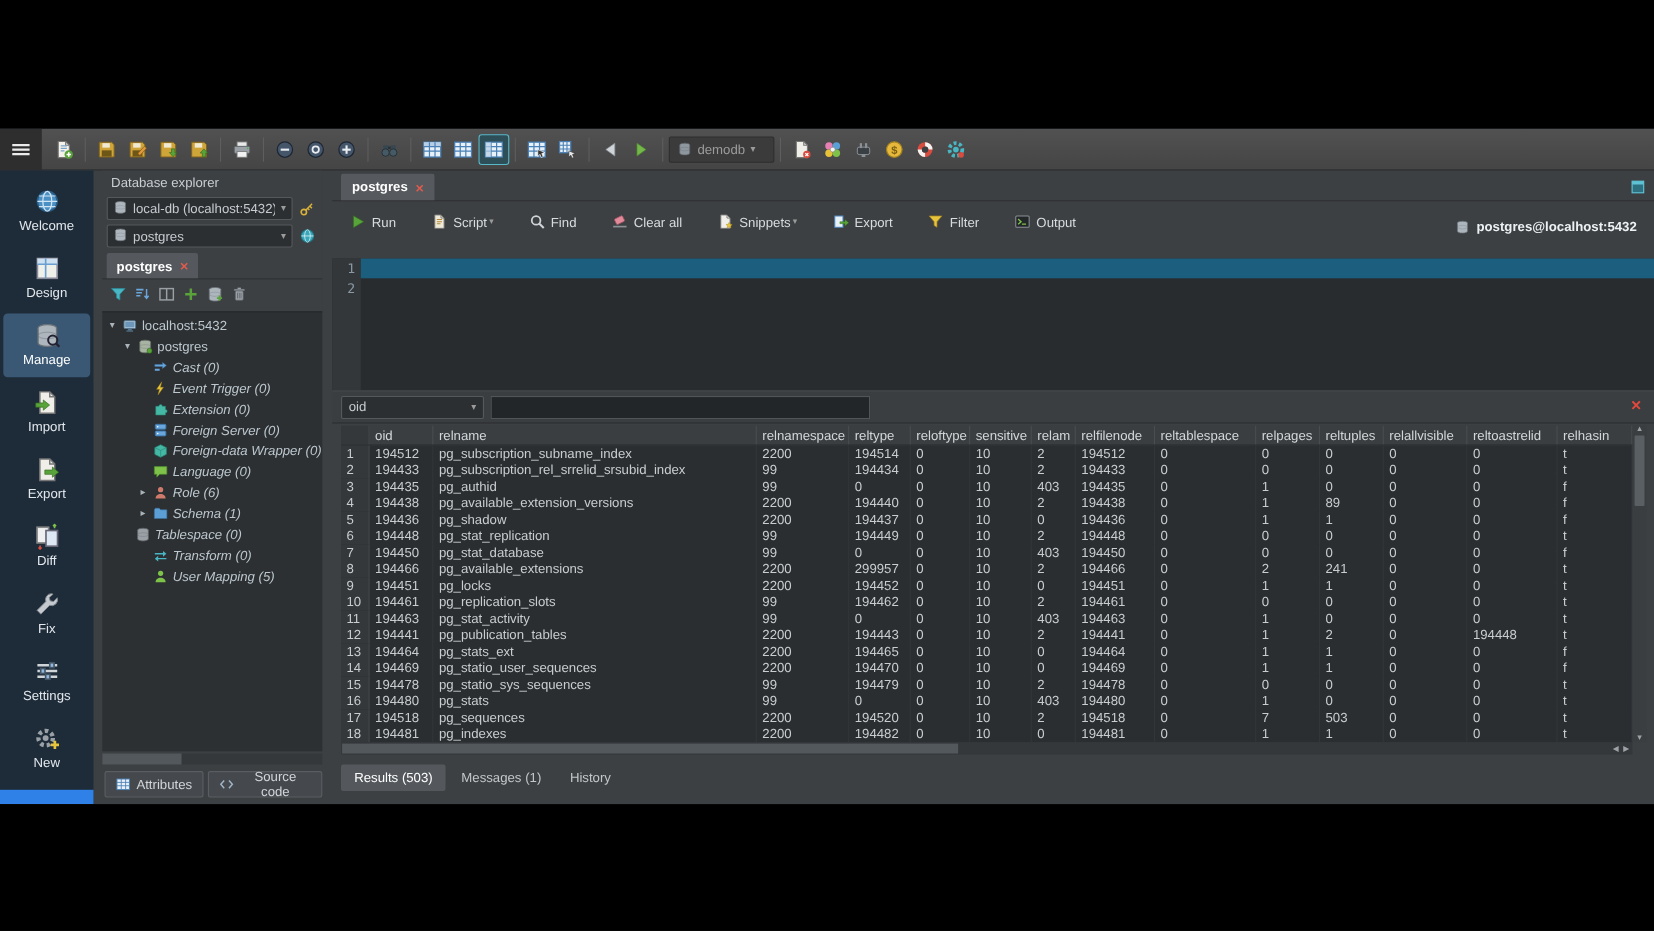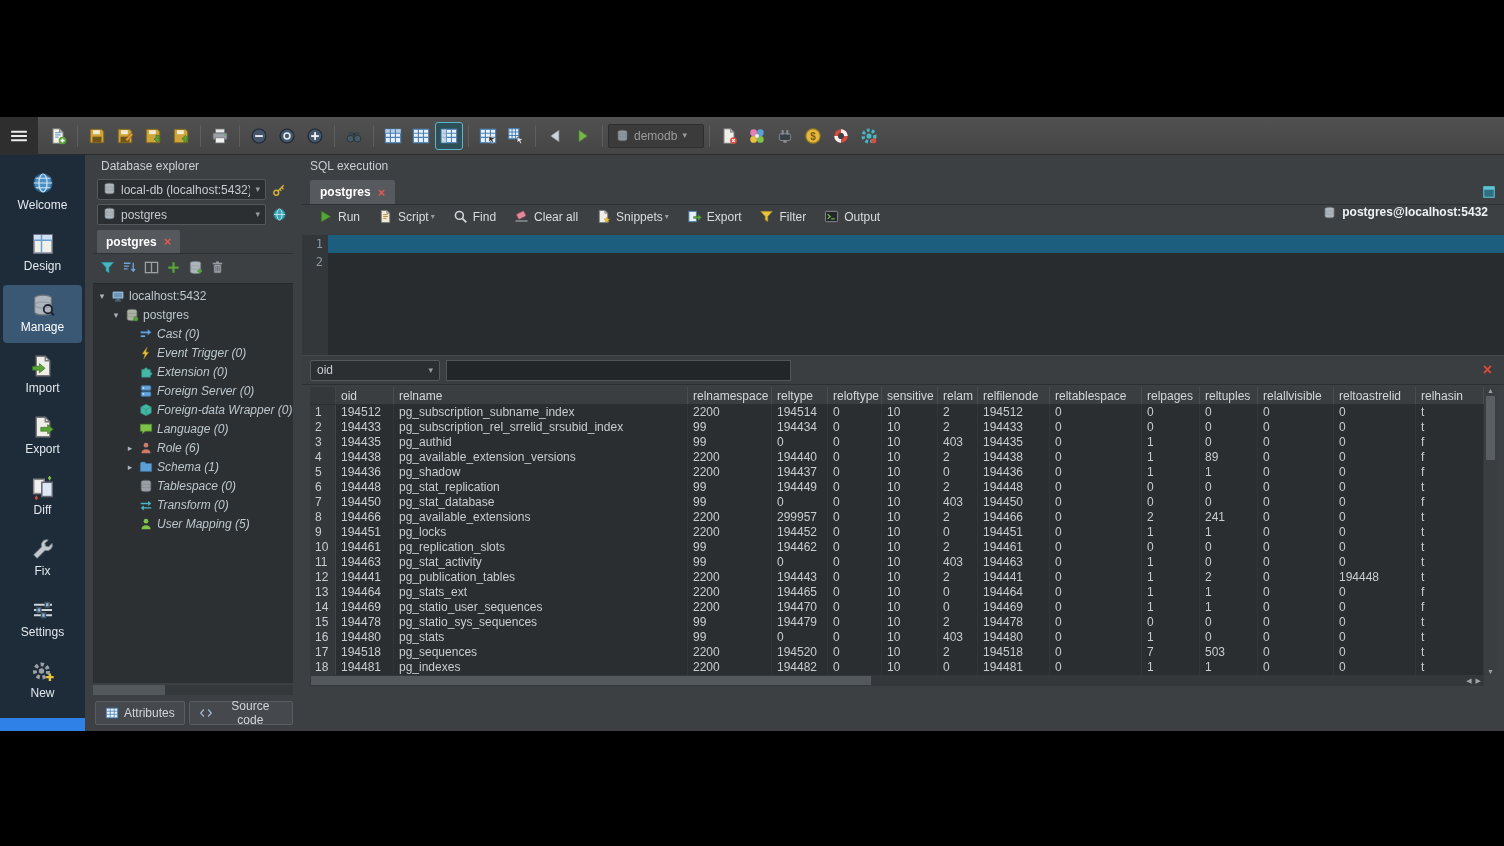--- a/index.html
+++ b/index.html
@@ -39,21 +39,21 @@
 .tlbl.it{font-style:italic}
 .ehscroll{position:absolute;left:0;top:530px;width:200px;height:10px;background:#35383a}
 .ehscroll .thumb{width:72px;height:10px;background:#53585c}
 .btabs{position:absolute;left:2px;top:546px;display:flex;gap:4px}
 .btab{display:inline-flex;align-items:center;gap:5px;background:#45494d;border:1px solid #5a5e62;border-radius:2px;color:#d2d6da;font-size:12px;height:24px;padding:0 9px;cursor:pointer}
 
 .sqlarea{position:absolute;left:302px;top:38px;width:1202px;height:576px}
 .stabrow{height:28px;display:flex;align-items:flex-end;padding:0 8px;border-bottom:1px solid #2e3032}
 .stab{background:#56595d;color:#fff;font-weight:bold;font-size:12px;height:24px;display:inline-flex;align-items:center;gap:7px;padding:0 10px;border-radius:2px 2px 0 0;cursor:pointer}
 .maxbtn{margin-left:auto;cursor:pointer;display:inline-flex;margin-bottom:5px}
-.stoolbar{height:30px;display:flex;align-items:flex-start;padding:0 8px;gap:2px}
+.stoolbar{height:30px;display:flex;align-items:flex-end;padding:0 8px;gap:16px}
 .sbtn{display:inline-flex;align-items:center;gap:5px;background:none;border:none;color:#d8dcdf;font-size:12px;padding:4px 8px;cursor:pointer}
 .caret.sm{font-size:8px;margin-left:-3px}
 .status{margin-left:auto;display:inline-flex;align-items:center;gap:6px;color:#eef1f3;font-size:12px;padding-right:8px}
 .editor{position:absolute;left:0;top:80px;width:1202px;height:120px;background:#292c2e;display:flex;font-family:"DejaVu Sans Mono","Liberation Mono",monospace;font-size:13px;cursor:text}
 .gutter{width:26px;background:#33373a;color:#8b99a5;text-align:right;padding-right:5px;flex:none}
 .gnum{height:18px;line-height:18px;font-size:12px}
 .code{flex:1}
 .eline{height:18px;line-height:18px;padding-left:6px;white-space:pre}
 .eline.cur{background:#1b5e7e}
 .tk-kw{color:#4fa3e0;font-weight:bold}
@@ -625,21 +625,21 @@
           </div>
           <div class="titem" style="padding-left:32px">
             <span class="twist">▸</span>
             <span class="icon">
               <svg width="14" height="14" viewBox="0 0 16 16">
                 <path d="M1.5 4l1-1.7h4L8 4h6.5v9h-13z" fill="#5c9fd6" stroke="#39719f" stroke-width=".6"></path>
               </svg>
             </span>
             <span class="tlbl it">Schema (1)</span>
           </div>
-          <div class="titem" style="padding-left:32px">
+          <div class="titem" style="padding-left:16px">
             <span class="twist"></span>
             <span class="icon">
               <svg width="14" height="14" viewBox="0 0 16 16">
                 <ellipse cx="8" cy="3.4" rx="5.6" ry="2" fill="#9aa0a5" stroke="#5d6368" stroke-width=".8"></ellipse>
                 <path d="M2.4 3.4v9.2c0 1.1 2.5 2 5.6 2s5.6-.9 5.6-2V3.4" fill="#9aa0a5" stroke="#5d6368" stroke-width=".8"></path>
                 <ellipse cx="8" cy="8" rx="5.6" ry="2" fill="none" stroke="#5d6368" stroke-width=".5" opacity=".6"></ellipse>
               </svg>
             </span>
             <span class="tlbl it">Tablespace (0)</span>
           </div>
@@ -682,21 +682,20 @@
               <svg width="14" height="14" viewBox="0 0 16 16">
                 <path d="M5.5 4L2 8l3.5 4M10.5 4L14 8l-3.5 4" fill="none" stroke="#9fb6c8" stroke-width="1.5"></path>
               </svg>
             </span>
             <span>Source code</span>
           </button>
         </div>
     </div>
 
     <div class="sqlarea">
-      <div class="ptitle">SQL execution</div>
       <div class="stabrow">
         <div class="stab">
           <span>postgres</span>
           <span class="tx">×</span>
         </div>
         <span class="maxbtn" id="maxBtn">
             <span class="icon">
               <svg width="14" height="14" viewBox="0 0 16 16">
                 <rect x="2" y="2" width="12" height="12" fill="#2e6f80" stroke="#5ec2d4" stroke-width="1.2"></rect>
                 <rect x="2" y="2" width="12" height="3.4" fill="#5ec2d4"></rect>
@@ -1141,16 +1140,21 @@
               <span>▶</span>
             </span>
         </div>
         <div class="gvscroll">
           <span>▲</span>
           <div class="gvs-thumb"></div>
           <span class="sp"></span>
           <span>▼</span>
         </div>
       </div>
+      <div class="rtabs" id="rtabs">
+          <button class="rtab active">Results (503)</button>
+          <button class="rtab">Messages (1)</button>
+          <button class="rtab">History</button>
+        </div>
     </div>
 
   </div>
 </div>
 
 </body></html>

